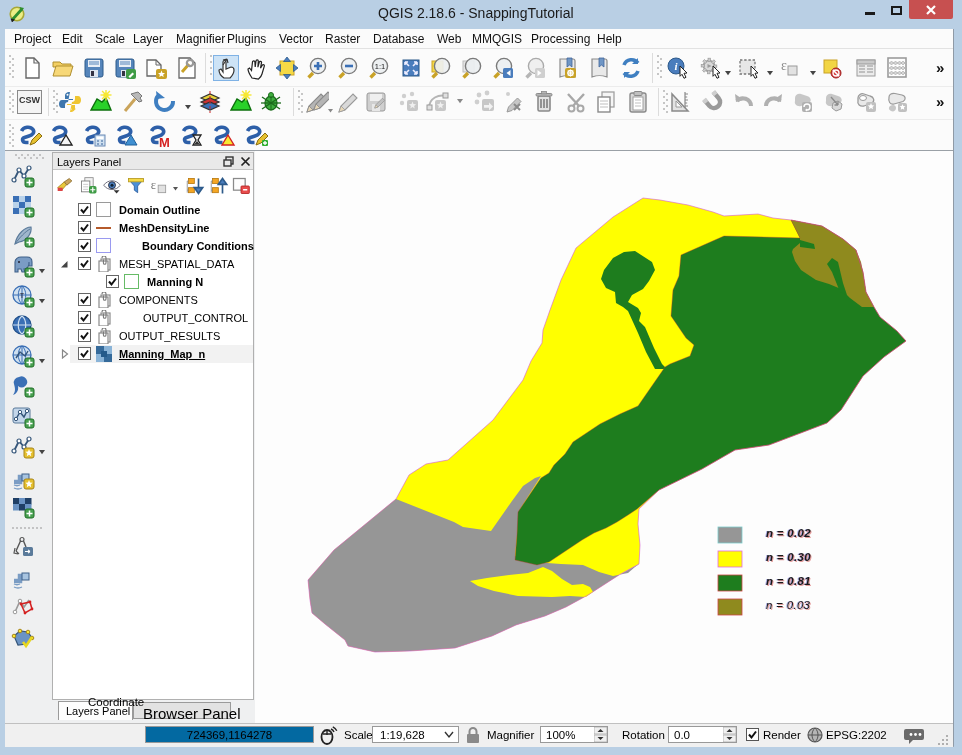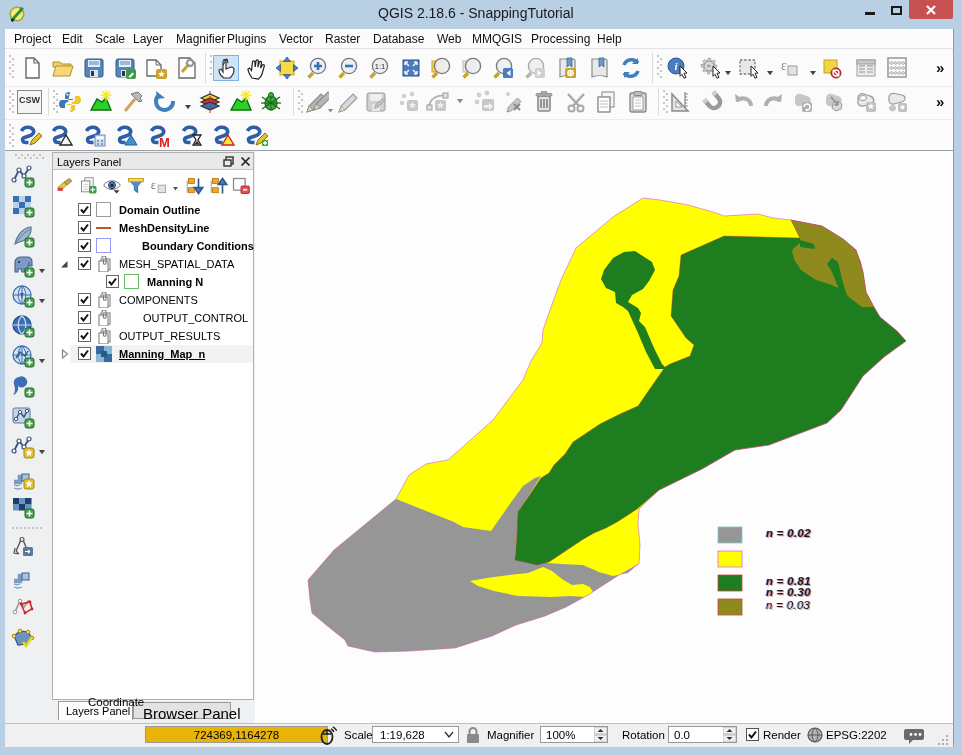--- a/index.html
+++ b/index.html
@@ -806,21 +806,21 @@
     <rect x="8" y="8" width="8" height="8" fill="#356a9a"></rect>
     <rect x="5" y="5" width="6" height="6" fill="#245a8a"></rect>
   </svg>
 <div style="position:absolute;left:119px;top:348px;font-size:11px;font-weight:bold;color:#000;white-space:nowrap;text-decoration:underline;">Manning_Map_n</div>
 <div class="abs" style="left:58px;top:701px;width:75px;height:19px;background:#fdfdfd;border:1px solid #9a9a9a;border-bottom:none"></div>
 <div style="position:absolute;left:66px;top:705px;font-size:11px;font-weight:normal;color:#000;white-space:nowrap;">Layers Panel</div>
 <div class="abs" style="left:133px;top:702px;width:98px;height:17px;background:#e2e2e2;border:1px solid #9a9a9a"></div>
 <div style="position:absolute;left:143px;top:705px;font-size:15px;font-weight:normal;color:#000;white-space:nowrap;">Browser Panel</div>
 <div class="abs" style="left:5px;top:723px;width:948px;height:24px;background:#f0f0f0;border-top:1px solid #c0c0c0"></div>
 <div style="position:absolute;left:88px;top:696px;font-size:11.5px;font-weight:normal;color:#000;white-space:nowrap;">Coordinate</div>
-<div class="abs" style="left:145px;top:726px;width:183px;height:17px;background:#eab308;border:1px solid #999;font-size:11.5px;text-align:center;line-height:16px">724369,1164278</div>
+<div class="abs" style="left:145px;top:726px;width:169px;height:17px;background:#0369a1;border:1px solid #999;font-size:11.5px;text-align:center;line-height:16px">724369,1164278</div>
 <svg style="position:absolute;left:318px;top:725px" width="20" height="20" viewBox="0 0 20 20">
     <ellipse cx="9" cy="12" rx="5.5" ry="7" fill="none" stroke="#222" stroke-width="1.8"></ellipse>
     <path d="M9 5 v5 M5 9 h8" stroke="#222" stroke-width="1.4"></path>
     <path d="M13 4 a6 6 0 0 1 3 3 M14.8 1.8 a9 9 0 0 1 4 4" fill="none" stroke="#222" stroke-width="1.4"></path>
   </svg>
 <div style="position:absolute;left:344px;top:729px;font-size:11.5px;font-weight:normal;color:#000;white-space:nowrap;">Scale</div>
 <div class="abs" style="left:372px;top:726px;width:87px;height:17px;background:#fff;border:1px solid #999"></div>
 <div style="position:absolute;left:380px;top:729px;font-size:11.5px;font-weight:normal;color:#000;white-space:nowrap;">1:19,628</div>
 <svg style="position:absolute;left:444px;top:731px" width="10" height="8" viewBox="0 0 10 8">
     <path d="M1 1 L5 6 L9 1" fill="none" stroke="#333" stroke-width="1.4"></path>
@@ -883,14 +883,14 @@
       <path d="M800,240 L814,244 L815,249 L800,247 Z" fill="#1e7d1e"></path>
       <path d="M643,198 L613,217 L576,248 L561,280 L550,310 L543,330 L542,343 L531,361 L523,380 L511,396 L493,420 L448,460 L426,464 L409,475 L396,499 L334,550 L308,580 L310,600 L312,613 L325,624 L345,640 L348,646 L375,652 L410,651 L455,648 L492,636 L516,625 L545,616 L566,607 L588,595 L619,575 L639,564 L640,545 L638,524 L639,509 L659,490 L702,469 L735,450 L769,445 L827,423 L841,410 L863,376 L884,357 L906,341 L897,331 L880,317 L874,307 L866,292 L863,272 L856,250 L843,239 L822,226 L791,220 L773,218 L758,214 L724,216 L713,212 L688,205 L660,200 Z" fill="none" stroke="#d455d4" stroke-width="0.9" opacity="0.65"></path>
       <path d="M681,255 L679,276 L673,290 L671,316 L686,338 L694,345 L690,356 L670,364 L665,367 L638,406 L620,414 L600,424 L573,442 L565,454 L554,465 L549,473 L541,478 L518,512 L517,535 L515,560 L524,562 L537,565 L549,562 L561,554 L582,540 L594,533 L606,528 L617,522 L628,515 L637,509 L659,490 L702,469 L735,450 L769,445 L827,423 L841,410 L863,376 L884,357 L906,341 L897,331 L880,317 L874,307 L866,292 L863,272 L856,250 L843,239 L822,226 L791,220 L800,238 L724,236 Z" fill="none" stroke="#cc3333" stroke-width="0.7" opacity="0.55"></path>
       <rect x="718" y="527" width="24" height="16" fill="#969696" stroke="#7ccccc" stroke-width="0.8"></rect>
       <rect x="718" y="551" width="24" height="16" fill="#ffff00" stroke="#e06ae0" stroke-width="0.8"></rect>
       <rect x="718" y="575" width="24" height="16" fill="#1e7d1e" stroke="#cc4444" stroke-width="0.8"></rect>
       <rect x="718" y="599" width="24" height="16" fill="#8f8a1e" stroke="#cc4444" stroke-width="0.8"></rect>
     </g>
   </svg>
 <div style="position:absolute;left:766px;top:527px;font-size:11.5px;font-weight:bold;color:#1a1a1a;white-space:nowrap;text-shadow:1px 1px 0 rgba(200,40,40,.45),-1px 0 0 rgba(60,60,200,.4);letter-spacing:.3px;"><i>n = 0.02</i></div>
-<div style="position:absolute;left:766px;top:551px;font-size:11.5px;font-weight:bold;color:#1a1a1a;white-space:nowrap;text-shadow:1px 1px 0 rgba(200,40,40,.45),-1px 0 0 rgba(60,60,200,.4);letter-spacing:.3px;margin-top:35px;"><i>n = 0.30</i></div>
+<div style="position:absolute;left:766px;top:551px;font-size:11.5px;font-weight:bold;color:#1a1a1a;white-space:nowrap;text-shadow:1px 1px 0 rgba(200,40,40,.45),-1px 0 0 rgba(60,60,200,.4);letter-spacing:.3px;"><i>n = 0.30</i></div>
 <div style="position:absolute;left:766px;top:575px;font-size:11.5px;font-weight:bold;color:#1a1a1a;white-space:nowrap;text-shadow:1px 1px 0 rgba(200,40,40,.45),-1px 0 0 rgba(60,60,200,.4);letter-spacing:.3px;"><i>n = 0.81</i></div>
 <div style="position:absolute;left:766px;top:599px;font-size:11.5px;font-weight:normal;color:#1a1a1a;white-space:nowrap;text-shadow:1px 1px 0 rgba(200,40,40,.45),-1px 0 0 rgba(60,60,200,.4);letter-spacing:.3px;"><i>n = 0.03</i></div>
 </body></html>

